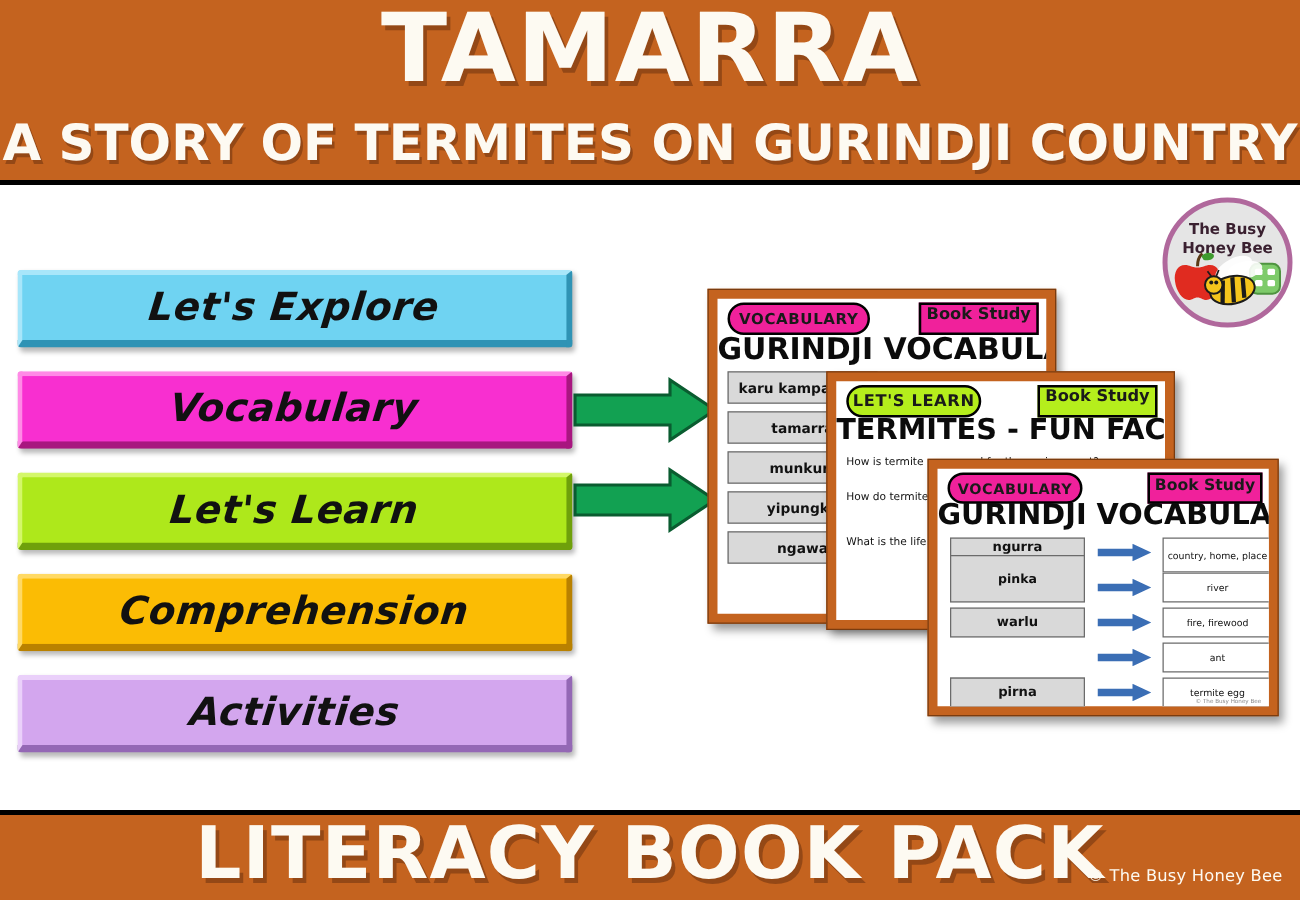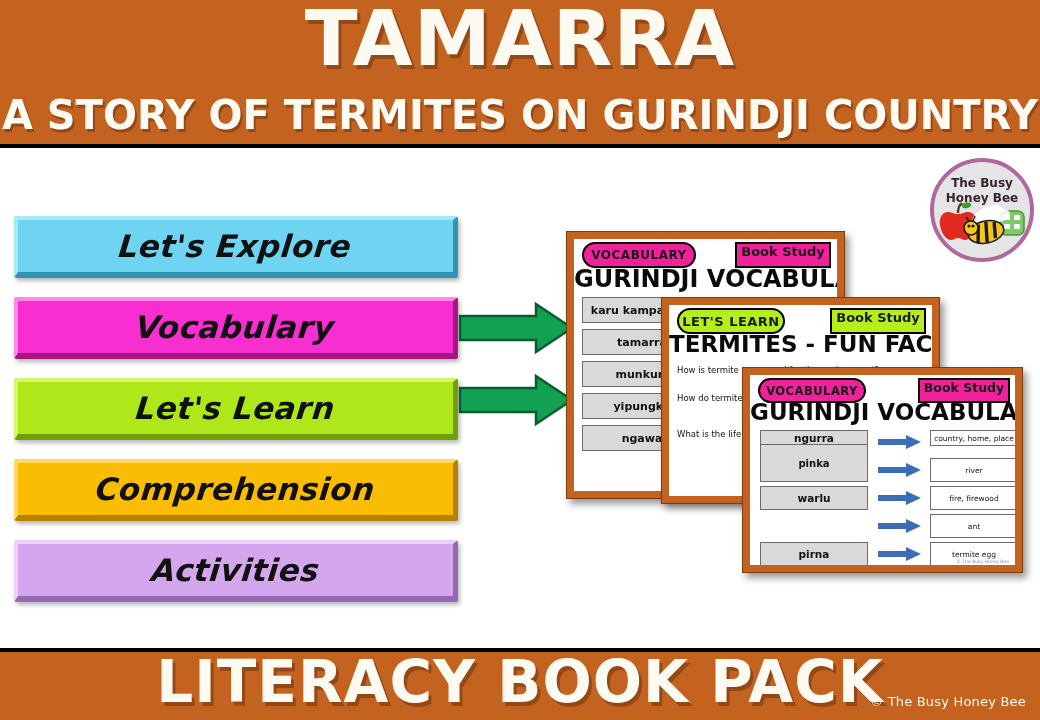--- a/index.html
+++ b/index.html
@@ -281,21 +281,21 @@
       </div>
       <div class="badge-rect" style="right:5px;top:3px;width:88px;height:21px;font-size:12.5px;">
         <span>Book Study</span>
       </div>
       <div class="card-title" style="top:24px;font-size:23px;">GURINDJI VOCABULARY</div>
 
       <div class="term-box" style="left:10px;top:55px;width:108px;height:16px;font-size:10.5px;">ngurra</div>
       <svg style="position:absolute;left:128px;top:60px;" width="44" height="14">
         <polygon points="0,4 28,4 28,0 43,7 28,14 28,10 0,10" fill="#3b6eb5"></polygon>
       </svg>
-      <div class="def-box" style="left:180px;top:55px;width:88px;height:16px;font-size:7.5px;">country, home, place</div>
+      <div class="def-box" style="left:180px;top:55px;width:88px;height:28px;font-size:7.5px;">country, home, place</div>
 
       <div class="term-box" style="left:10px;top:69px;width:108px;height:38px;font-size:10px;">pinka</div>
       <svg style="position:absolute;left:128px;top:88px;" width="44" height="14">
         <polygon points="0,4 28,4 28,0 43,7 28,14 28,10 0,10" fill="#3b6eb5"></polygon>
       </svg>
       <div class="def-box" style="left:180px;top:83px;width:88px;height:24px;font-size:7.5px;">river</div>
 
       <div class="term-box" style="left:10px;top:111px;width:108px;height:24px;font-size:10.5px;">warlu</div>
       <svg style="position:absolute;left:128px;top:116px;" width="44" height="14">
         <polygon points="0,4 28,4 28,0 43,7 28,14 28,10 0,10" fill="#3b6eb5"></polygon>

